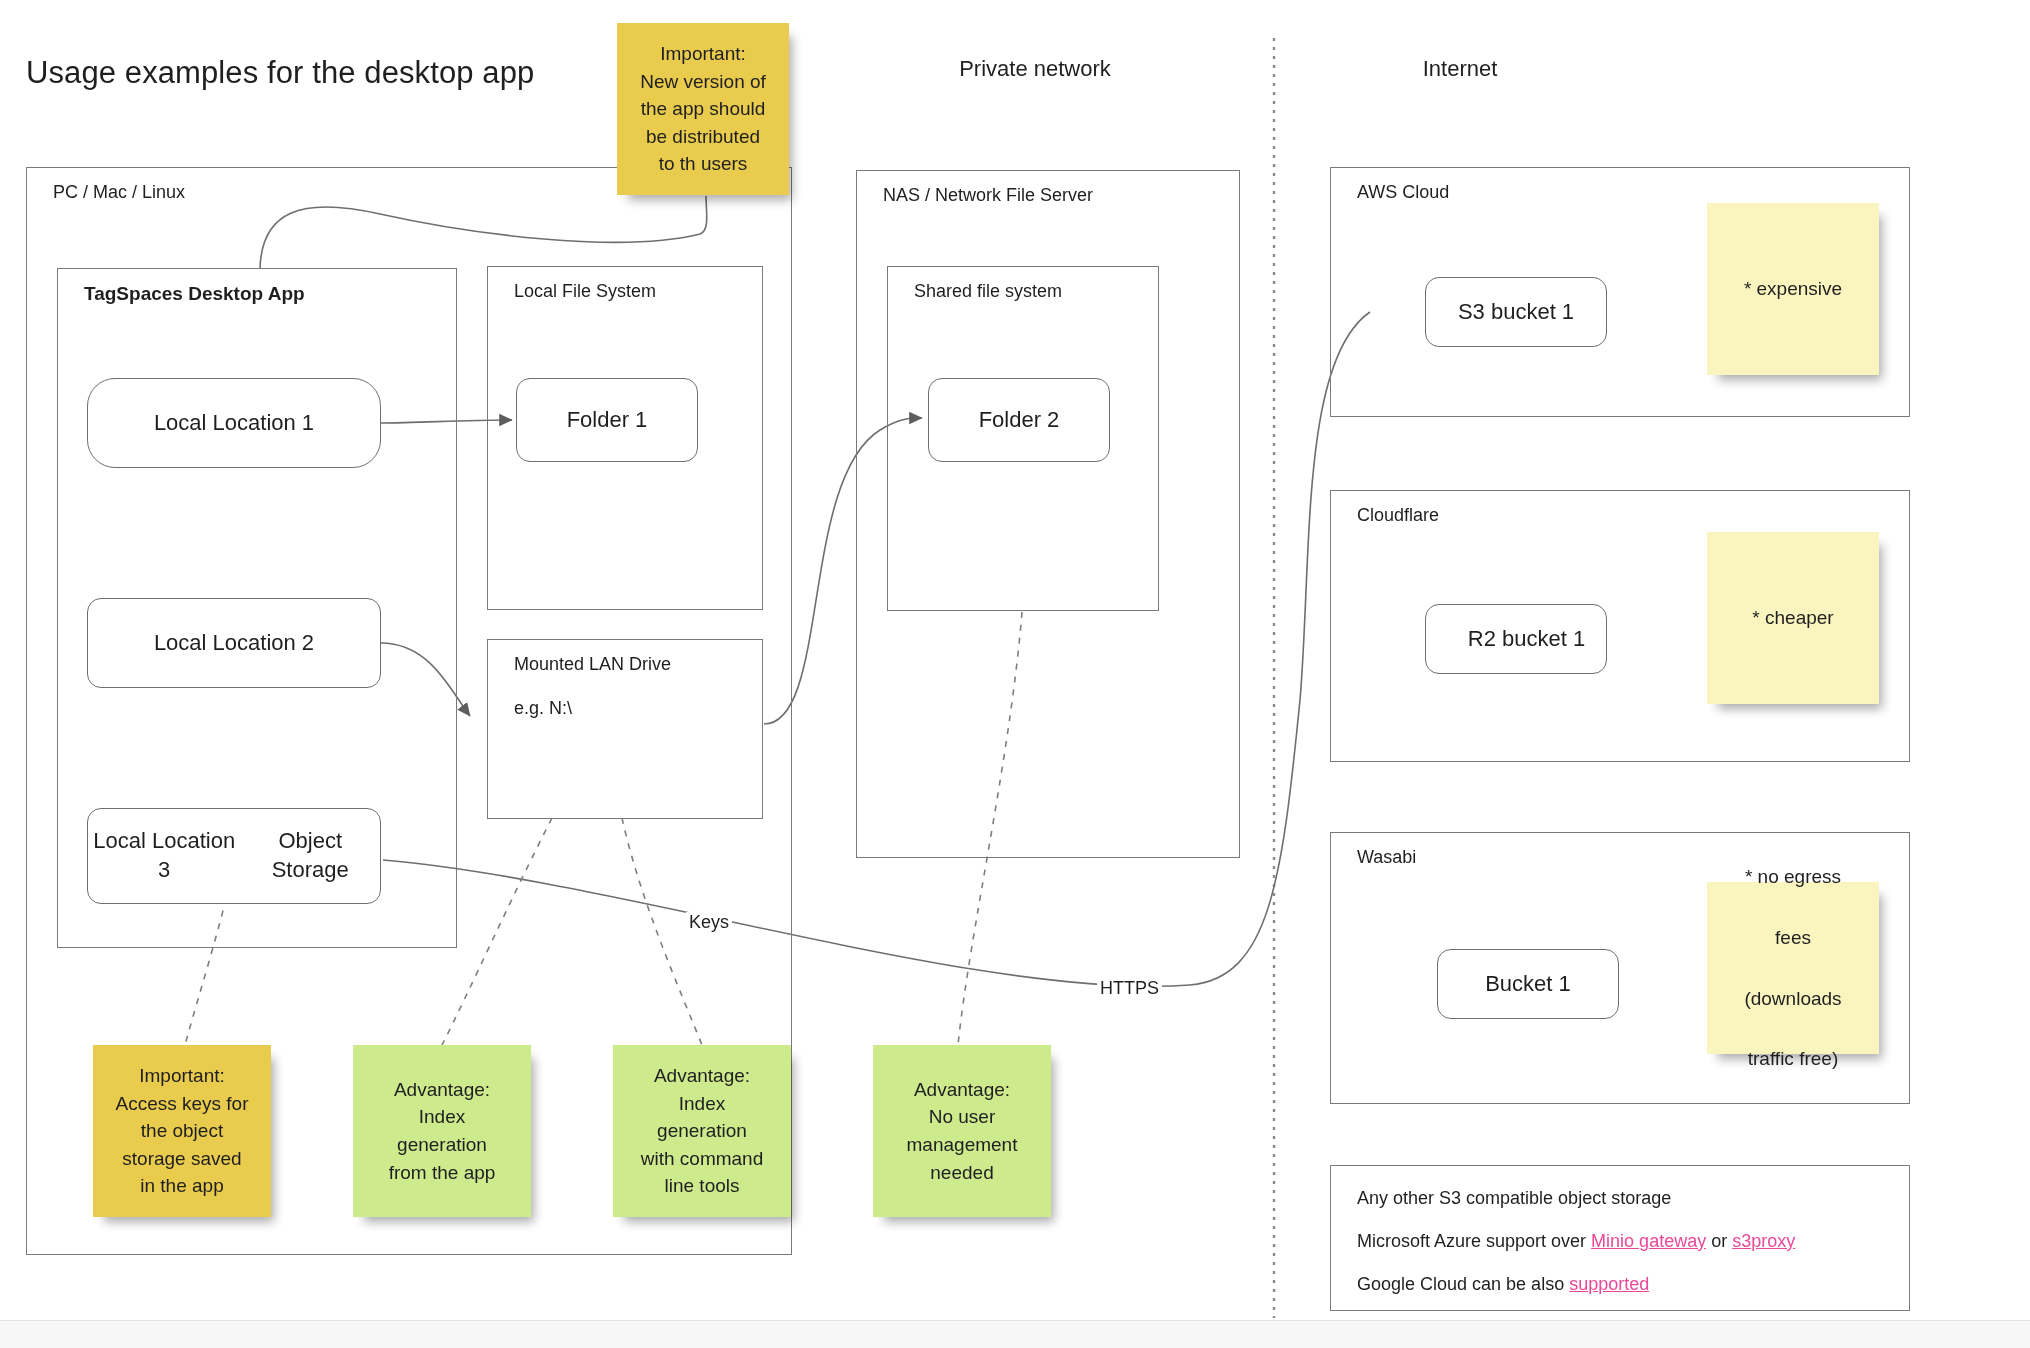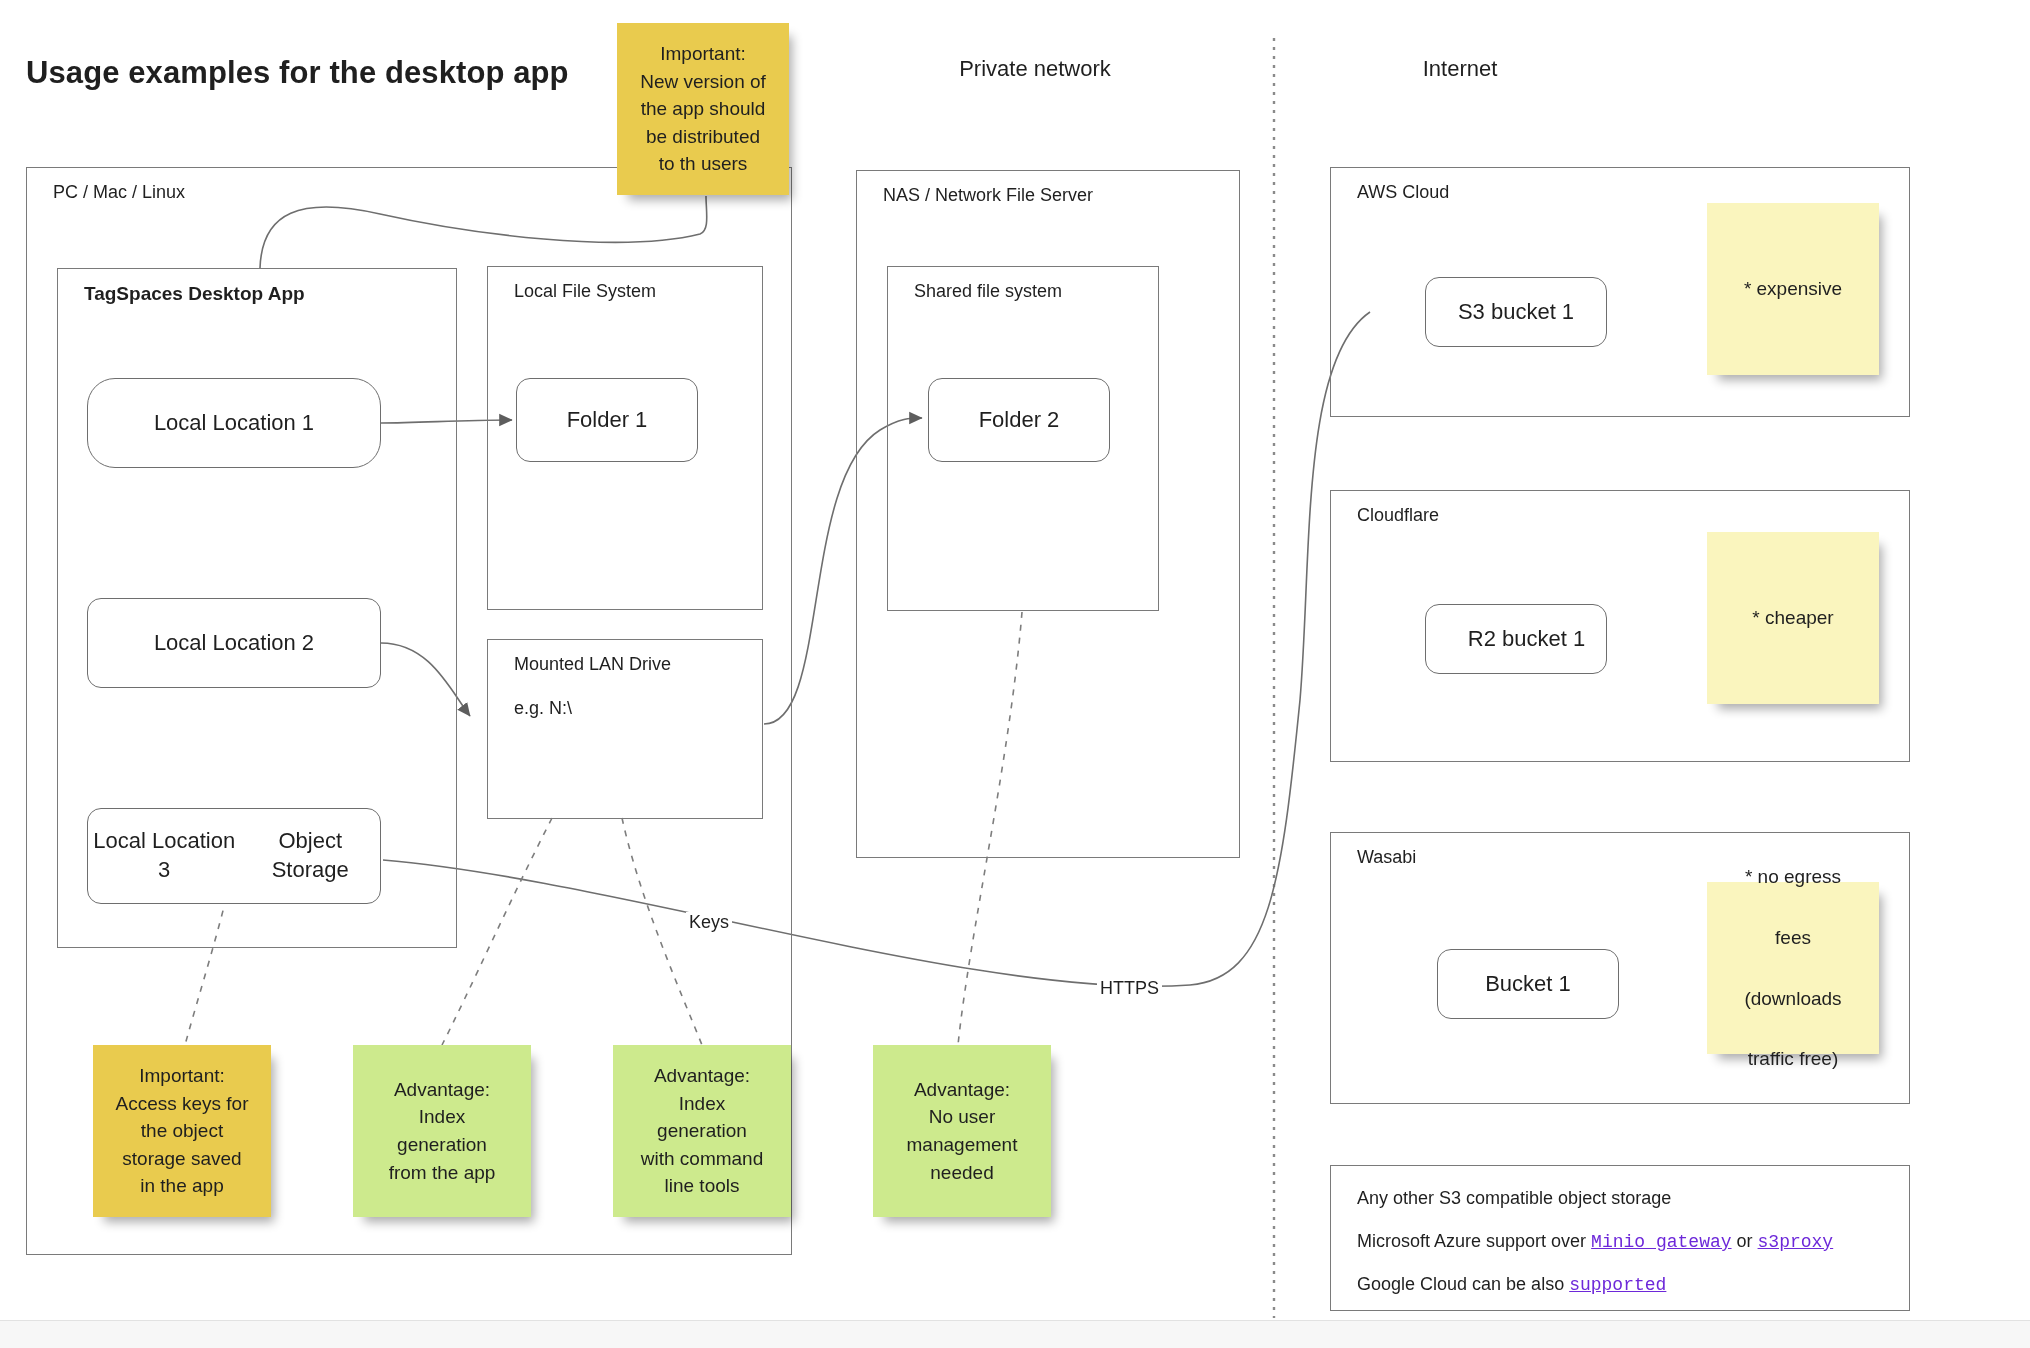--- a/index.html
+++ b/index.html
@@ -9,21 +9,21 @@
     font-family:"Liberation Sans", sans-serif;
     position:relative;
     overflow:hidden;
   }
   #canvas{position:absolute;inset:0;width:2030px;height:1348px;}
   .abs{position:absolute;box-sizing:border-box;}
 
   
   .page-title{
     left:26px;top:55px;
-    font-size:31px;color:#1f1f1f;font-weight:700;
+    font-size:31px;color:#1f1f1f;font-weight:400;
     letter-spacing:.1px;white-space:nowrap;
   }
   .zone-title{
     font-size:22px;color:#1f1f1f;white-space:nowrap;text-align:center;
   }
 
   
   .container-box{
     border:1.6px solid #7a7a7a;background:transparent;
   }
@@ -53,21 +53,21 @@
   }
   .sticky.gold{background:#e9cb4e;}
   .sticky.green{background:#cdea8d;}
   .sticky.pale{background:#faf5be;}
 
   
   .linkbox{border:1.6px solid #7a7a7a;}
   .linkbox p{
     margin:0;font-size:18px;color:#1f1f1f;white-space:nowrap;
   }
-  .linkbox a{color:#6d28d9;text-decoration:underline;cursor:pointer;font-family:Liberation Mono, monospace;}
+  .linkbox a{color:#ec4899;text-decoration:underline;cursor:pointer;}
 
   
   .edge-label{
     font-size:18px;color:#1f1f1f;background:#fff;padding:0 3px;white-space:nowrap;
   }
 
   
   .bottom-strip{left:0;top:1320px;width:2030px;height:28px;
     background:#f7f7f7;border-top:1px solid #e2e2e2;}
 </style>

